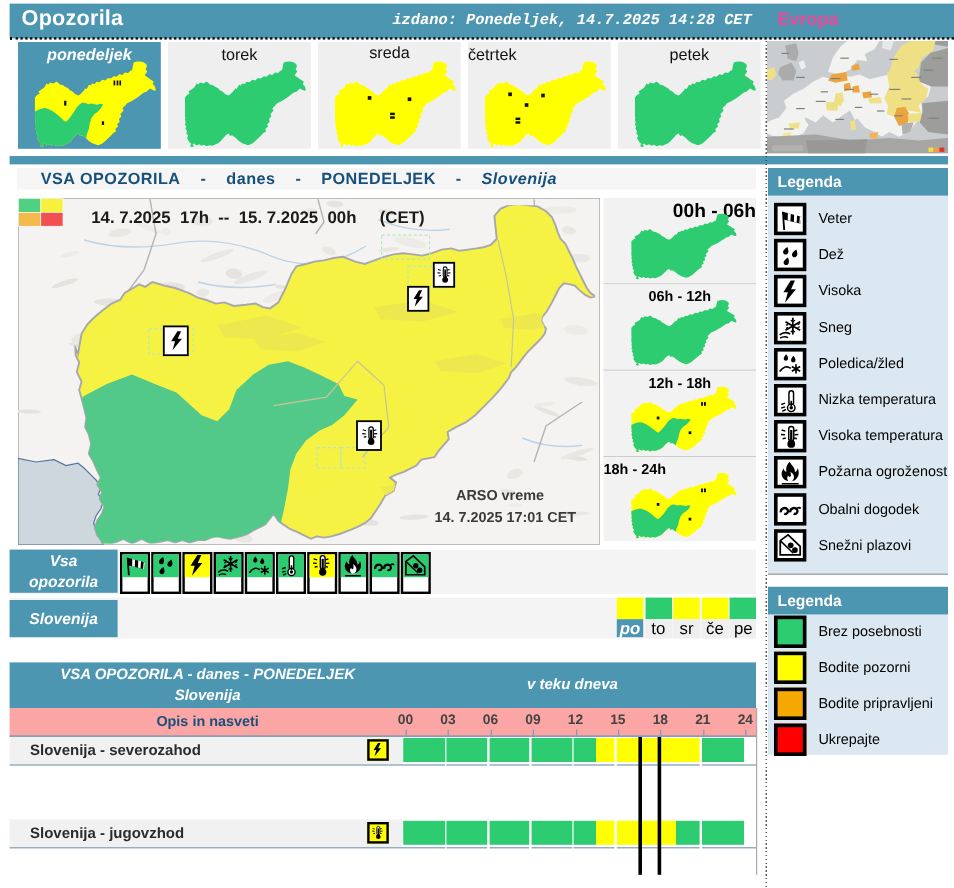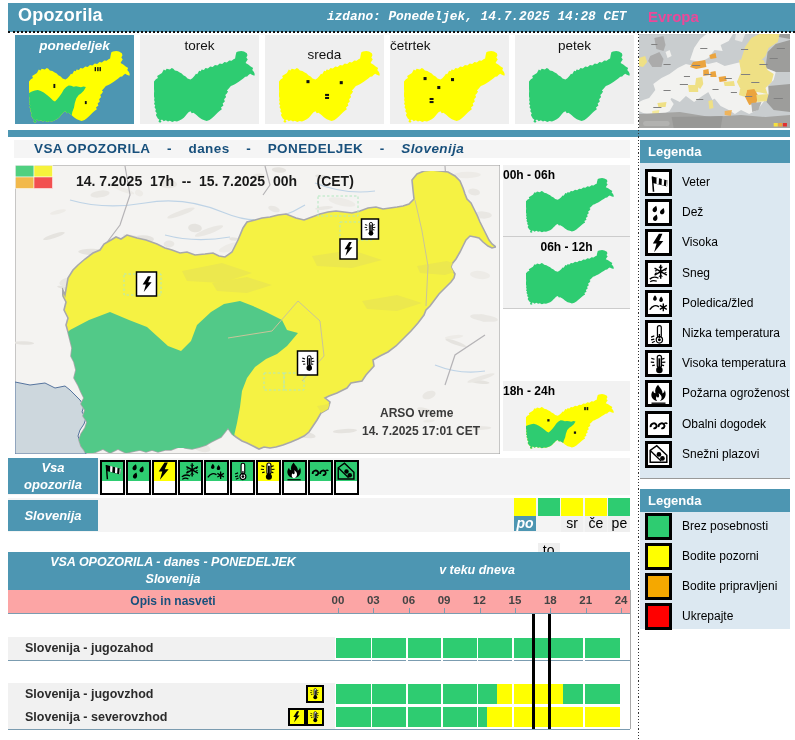--- a/index.html
+++ b/index.html
@@ -120,21 +120,21 @@
       </g>
     </svg>
 </div>
 <div class="abs" style="left:140px;top:35px;width:119px;height:89px;background:#efefef;">
   <div style="text-align:center;padding-top:3px;font-size:13.5px;color:#111;">torek</div>
   <svg style="position:absolute;left:14px;top:16px;" width="101" height="72" viewBox="0 0 434 282" preserveAspectRatio="none">
       <use href="#slo-green"></use>
     </svg>
 </div>
 <div class="abs" style="left:265px;top:35px;width:119px;height:89px;background:#efefef;">
-  <div style="text-align:center;padding-top:12px;font-size:13.5px;color:#111;">sreda</div>
+  <div style="text-align:center;padding-top:1px;font-size:13.5px;color:#111;">sreda</div>
   <svg style="position:absolute;left:14px;top:16px;" width="101" height="72" viewBox="0 0 434 282" preserveAspectRatio="none">
       <use href="#slo-yellow"></use>
   <g fill="#111">
         <rect x="118" y="114" width="13" height="12"></rect>
         <rect x="198" y="168" width="17" height="8"></rect>
         <rect x="198" y="180" width="17" height="8"></rect>
         <rect x="261" y="118" width="13" height="12"></rect>
       </g>
     </svg>
 </div>
@@ -417,29 +417,41 @@
 <use href="#ic-hot" transform="translate(284.5,189) scale(0.75)"></use>
 </g>
 
 <text x="365" y="252" font-family="Liberation Sans" font-size="12" font-weight="bold" fill="#3a3a3a">ARSO vreme</text>
 <text x="347" y="270" font-family="Liberation Sans" font-size="12" font-weight="bold" fill="#3a3a3a">14. 7.2025  17:01 CET</text>
 </svg>
 </div>
 
 <div class="abs" style="left:503px;top:165px;width:127px;height:286px;">
   <div style="position:absolute;top:0;width:127px;height:71px;background:#f2f2f2;border-bottom:1px solid #ccc;">
-    <div style="text-align:left;font-size:12px;font-weight:bold;padding-top:3px;">00h - 06h</div>
+    <div style="text-align:right;font-size:16px;font-weight:bold;padding-top:3px;">00h - 06h</div>
     <svg style="position:absolute;left:23px;top:13px;" width="88" height="55" viewBox="0 0 434 282" preserveAspectRatio="none">
         <use href="#slo-green"></use>
       </svg>
   </div>
   <div style="position:absolute;top:72px;width:127px;height:71px;background:#f2f2f2;border-bottom:1px solid #ccc;">
     <div style="text-align:center;font-size:12px;font-weight:bold;padding-top:3px;">06h - 12h</div>
     <svg style="position:absolute;left:23px;top:13px;" width="88" height="55" viewBox="0 0 434 282" preserveAspectRatio="none">
         <use href="#slo-green"></use>
+      </svg>
+  </div>
+  <div style="position:absolute;top:144px;width:127px;height:71px;background:#f2f2f2;border-bottom:1px solid #ccc;">
+    <div style="text-align:center;font-size:12px;font-weight:bold;padding-top:3px;">12h - 18h</div>
+    <svg style="position:absolute;left:23px;top:13px;" width="88" height="55" viewBox="0 0 434 282" preserveAspectRatio="none">
+        <use href="#slo-pon"></use>
+    <g fill="#111">
+          <rect x="287" y="67" width="8" height="16"></rect>
+          <rect x="299" y="67" width="8" height="16"></rect>
+          <rect x="105" y="129" width="11" height="12"></rect>
+          <rect x="236" y="192" width="11" height="12"></rect>
+        </g>
       </svg>
   </div>
   <div style="position:absolute;top:216px;width:127px;height:70px;background:#f2f2f2;">
     <div style="text-align:left;font-size:12px;font-weight:bold;padding-top:3px;">18h - 24h</div>
     <svg style="position:absolute;left:23px;top:13px;" width="88" height="55" viewBox="0 0 434 282" preserveAspectRatio="none">
         <use href="#slo-pon"></use>
     <g fill="#111">
           <rect x="287" y="67" width="8" height="16"></rect>
           <rect x="299" y="67" width="8" height="16"></rect>
           <rect x="105" y="129" width="11" height="12"></rect>
@@ -526,21 +538,21 @@
 
 <div class="abs" style="left:8px;top:498px;width:622px;height:34px;background:#f4f4f4;"></div>
 <div class="abs teal" style="left:8px;top:500px;width:90px;height:31px;color:#fff;font-weight:bold;font-style:italic;font-size:13px;text-align:center;line-height:31px;">Slovenija</div>
 <div class="abs" id="dayrow" style="left:514px;top:498px;">
   <div class="abs" style="left:0;top:0;width:22px;height:18px;background:#ffff00"></div>
   <div class="abs" style="left:23.6px;top:0;width:22px;height:18px;background:#2ecc71"></div>
   <div class="abs" style="left:47.2px;top:0;width:22px;height:18px;background:#ffff00"></div>
   <div class="abs" style="left:70.8px;top:0;width:22px;height:18px;background:#ffff00"></div>
   <div class="abs" style="left:94.4px;top:0;width:22px;height:18px;background:#2ecc71"></div>
   <div class="abs teal" style="left:0;top:18px;width:22px;height:15px;color:#fff;font-weight:bold;font-style:italic;font-size:14px;text-align:center;line-height:15px;">po</div>
-  <div class="abs" style="left:23.6px;top:18px;width:22px;height:15.5px;background:#efefef;font-size:14px;text-align:center;line-height:15px;margin-top:27px;">to</div>
+  <div class="abs" style="left:23.6px;top:18px;width:22px;height:15.5px;background:#efefef;font-size:14px;text-align:center;line-height:15px;">to</div>
   <div class="abs" style="left:47.2px;top:18px;width:22px;height:15.5px;background:#efefef;font-size:14px;text-align:center;line-height:15px;">sr</div>
   <div class="abs" style="left:70.8px;top:18px;width:22px;height:15.5px;background:#efefef;font-size:14px;text-align:center;line-height:15px;">če</div>
   <div class="abs" style="left:94.4px;top:18px;width:22px;height:15.5px;background:#efefef;font-size:14px;text-align:center;line-height:15px;">pe</div>
 </div>
 
 <div class="abs" id="btable" style="left:8px;top:552px;width:622px;height:177px;">
 
   <div class="abs teal" style="left:0;top:0;width:622px;height:38px;color:#fff;font-weight:bold;font-style:italic;font-size:12.5px;">
     <div class="abs" style="left:0;top:3px;width:330px;text-align:center;">VSA OPOZORILA - danes - PONEDELJEK</div>
     <div class="abs" style="left:0;top:20px;width:330px;text-align:center;">Slovenija</div>
@@ -566,46 +578,37 @@
         <span style="position:absolute;left:70.8px;width:1px;height:5px;background:#7b9cb0"></span>
         <span style="position:absolute;left:106.2px;width:1px;height:5px;background:#7b9cb0"></span>
         <span style="position:absolute;left:141.6px;width:1px;height:5px;background:#7b9cb0"></span>
         <span style="position:absolute;left:177px;width:1px;height:5px;background:#7b9cb0"></span>
         <span style="position:absolute;left:212.4px;width:1px;height:5px;background:#7b9cb0"></span>
         <span style="position:absolute;left:247.8px;width:1px;height:5px;background:#7b9cb0"></span>
         <span style="position:absolute;left:283.2px;width:1px;height:5px;background:#7b9cb0"></span>
     </div>
   </div>
 
-  <div class="trow" style="top:84.6px;background:linear-gradient(to right,#f1f1f1 327px,#fff 327px);">
-    <div class="tlbl">Slovenija - jugozahod</div>
-    <div class="bar" style="background:#2ecc71;"></div>
+  <div class="trow" style="top:61.5px;background:linear-gradient(to right,#f1f1f1 327px,#fff 327px);">
+    <div class="tlbl">Slovenija - severozahod</div>
+    <div class="icb" style="left:298px">
+        <svg width="12" height="12" viewBox="1 1 23 23">
+          <use href="#ic-storm"></use>
+        </svg>
+      </div>
+    <div class="bar" style="background:linear-gradient(to right,#2ecc71 0,#2ecc71 161px,#ffff00 161px,#ffff00 248px,#2ecc71 248px);"></div>
   </div>
   <div class="trow" style="top:130.8px;background:linear-gradient(to right,#f1f1f1 327px,#fff 327px);">
     <div class="tlbl">Slovenija - jugovzhod</div>
     <div class="icb" style="left:298px">
         <svg width="12" height="12" viewBox="1 1 23 23">
           <use href="#ic-hot"></use>
         </svg>
       </div>
     <div class="bar" style="background:linear-gradient(to right,#2ecc71 0,#2ecc71 161px,#ffff00 161px,#ffff00 227px,#2ecc71 227px);"></div>
-  </div>
-  <div class="trow" style="top:153.9px;background:linear-gradient(to right,#f1f1f1 327px,#fff 327px);">
-    <div class="tlbl">Slovenija - severovzhod</div>
-    <div class="icb" style="left:280px">
-        <svg width="12" height="12" viewBox="1 1 23 23">
-          <use href="#ic-storm"></use>
-        </svg>
-      </div>
-    <div class="icb" style="left:298px">
-        <svg width="12" height="12" viewBox="1 1 23 23">
-          <use href="#ic-hot"></use>
-        </svg>
-      </div>
-    <div class="bar" style="background:linear-gradient(to right,#2ecc71 0,#2ecc71 151px,#ffff00 151px);"></div>
   </div>
 
   <div class="abs" style="left:328px;top:61.5px;width:284px;height:115.5px;pointer-events:none;">
     <div class="wl" style="left:34.6px;height:115.5px"></div>
     <div class="wl" style="left:70px;height:115.5px"></div>
     <div class="wl" style="left:105.4px;height:115.5px"></div>
     <div class="wl" style="left:140.8px;height:115.5px"></div>
     <div class="wl" style="left:176.2px;height:115.5px"></div>
     <div class="wl" style="left:211.6px;height:115.5px"></div>
     <div class="wl" style="left:247px;height:115.5px"></div>

